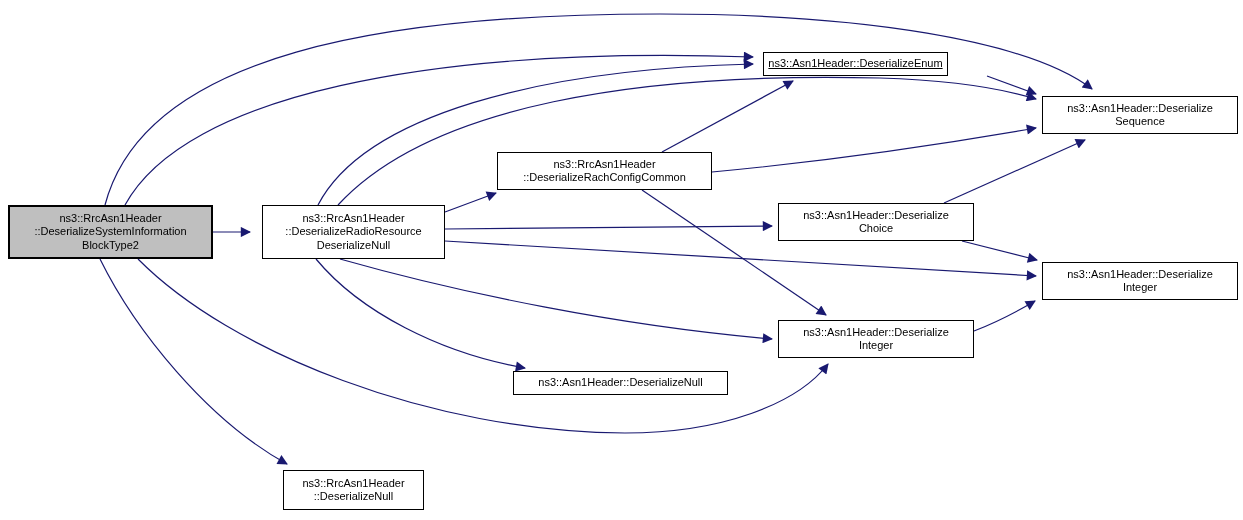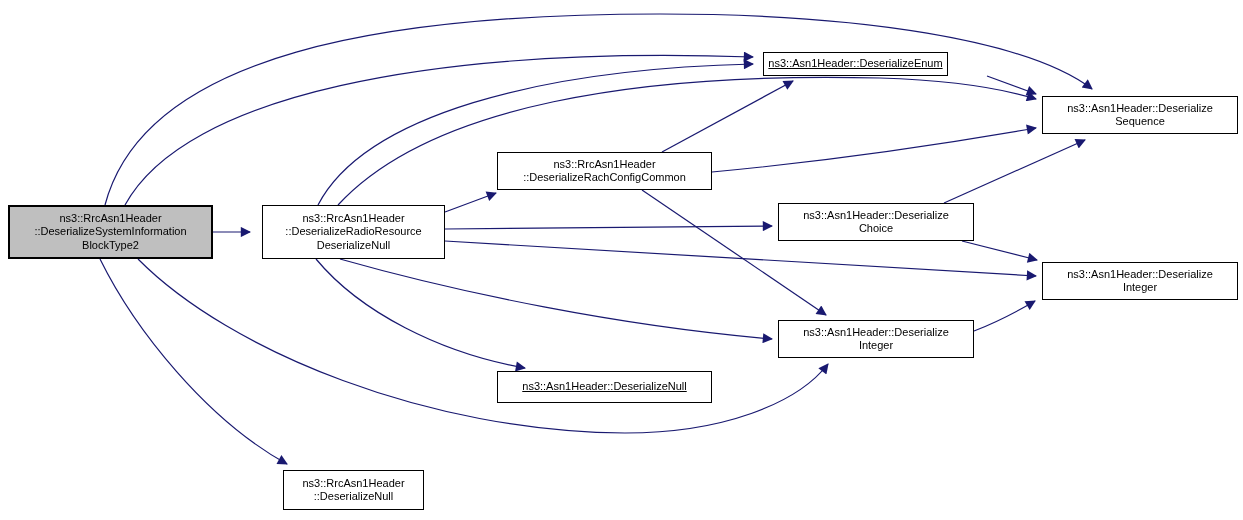--- a/index.html
+++ b/index.html
@@ -33,21 +33,21 @@
   }
   
   #n-sib2     {left:8px;   top:205px; width:205px; height:54px;}
   #n-radio    {left:262px; top:205px; width:183px; height:54px;}
   #n-rach     {left:497px; top:152px; width:215px; height:38px;}
   #n-enum     {left:763px; top:52px;  width:185px; height:24px;text-decoration:underline;}
   #n-integer  {left:1042px;top:96px;  width:196px; height:38px;}
   #n-choice   {left:778px; top:203px; width:196px; height:38px;}
   #n-boolean  {left:1042px;top:262px; width:196px; height:38px;}
   #n-sequence {left:778px; top:320px; width:196px; height:38px;}
-  #n-null     {left:497px; top:371px; width:215px; height:32px;text-decoration:underline;}
+  #n-null     {left:513px; top:371px; width:215px; height:24px;}
   #n-bandwidth{left:283px; top:470px; width:141px; height:40px;}
   .edge{fill:none;stroke:#191970;stroke-width:1.2;}
 </style>
 </head>
 <body>
 
 <div id="canvas">
 
   <svg id="edges" width="1243" height="520" viewBox="0 0 1243 520">
     <defs>

